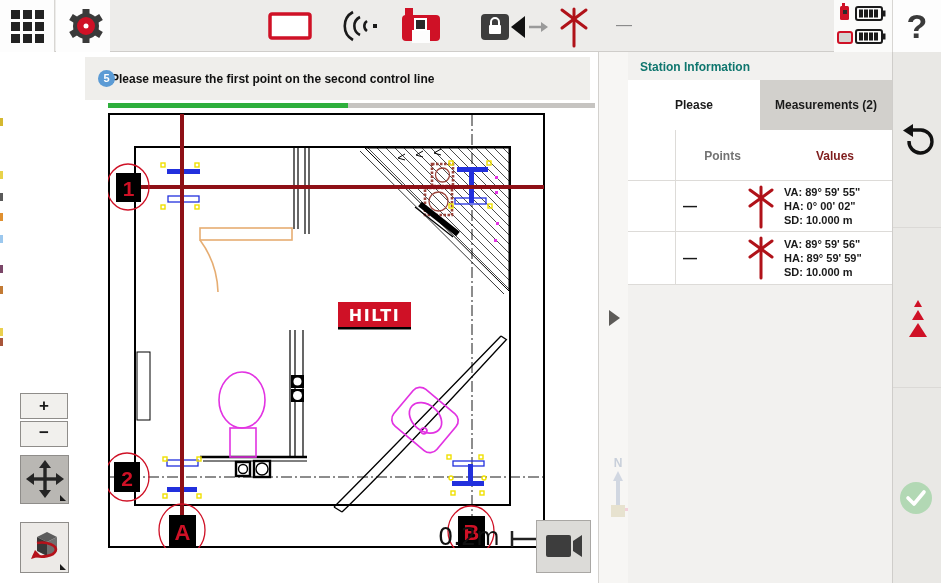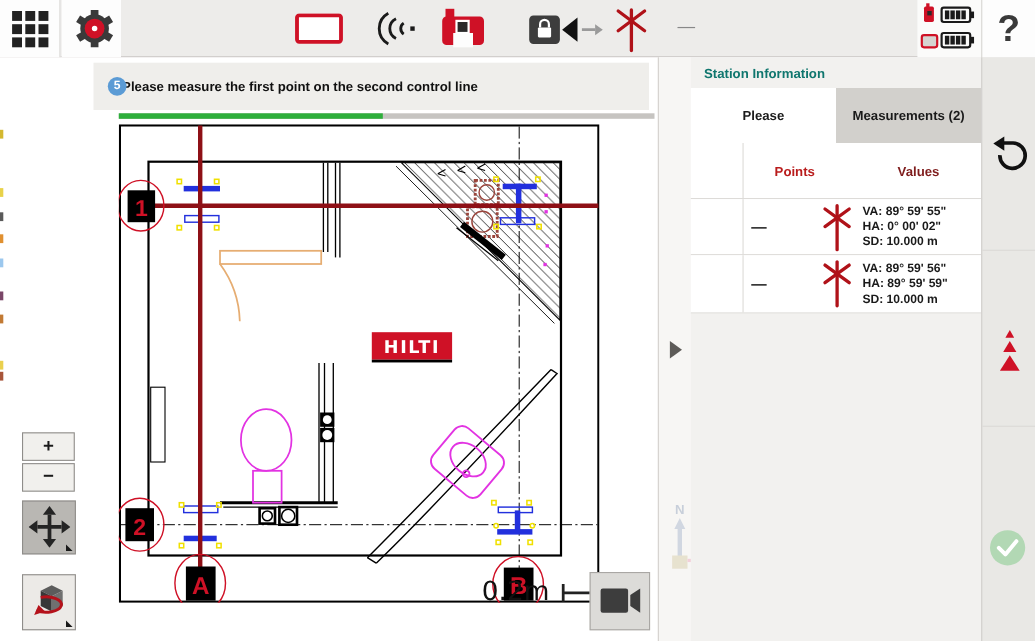--- a/index.html
+++ b/index.html
@@ -53,21 +53,21 @@
 
   
   .panel { position:absolute; left:628px; top:52px; width:264px; height:531px; background:#f2f1ef; }
   .panel-title { padding:8px 0 0 12px; font-size:12px; font-weight:bold; color:#0f766e; height:28px; }
   .tabs { position:absolute; left:0; top:28px; width:264px; height:50px; display:flex; }
   .tab { width:132px; height:50px; display:flex; align-items:center; justify-content:center; font-size:12px; font-weight:bold; color:#1a1a1a; cursor:pointer; }
   .tab-summary { background:#fff; }
   .tab-measurements { background:#d2d0cc; }
   .thead { position:absolute; left:0; top:78px; width:264px; height:51px; background:#fff; border-bottom:1px solid #dddbd8; }
   .thead .gutter-line, .mrow .gutter-line { position:absolute; left:47px; top:0; bottom:0; width:1px; background:#dddbd8; }
-  .col-points { position:absolute; left:47px; top:0; width:95px; height:51px; display:flex; align-items:center; justify-content:center; font-size:12px; font-weight:bold; color:#b91c1c; }
+  .col-points { position:absolute; left:47px; top:0; width:95px; height:51px; display:flex; align-items:center; justify-content:center; font-size:12px; font-weight:bold; color:#737373; }
   .col-values { position:absolute; left:150px; top:0; width:114px; height:51px; display:flex; align-items:center; justify-content:center; font-size:12px; font-weight:bold; color:#7f1d1d; }
   .mrow { position:absolute; left:0; width:264px; height:51px; background:#fff; border-bottom:1px solid #dddbd8; cursor:pointer; }
   .mrow-1 { top:129px; } .mrow-2 { top:180px; height:53px; }
   .mrow .dash { position:absolute; left:55px; top:0; height:100%; display:flex; align-items:center; font-size:14px; font-weight:bold; color:#1a1a1a; }
   .mrow .prism { position:absolute; left:118px; top:4px; }
   .mrow .vals { position:absolute; left:156px; top:50%; transform:translateY(-50%); font-size:11px; font-weight:bold; color:#1a1a1a; line-height:14px; white-space:nowrap; }
 
   
   .actionbar { position:absolute; left:892px; top:52px; width:49px; height:531px; background:#e9e8e5; border-left:1px solid #cfcdca; }
   .actionbar .sep { position:absolute; left:0; width:49px; height:1px; background:#dbd9d6; }

